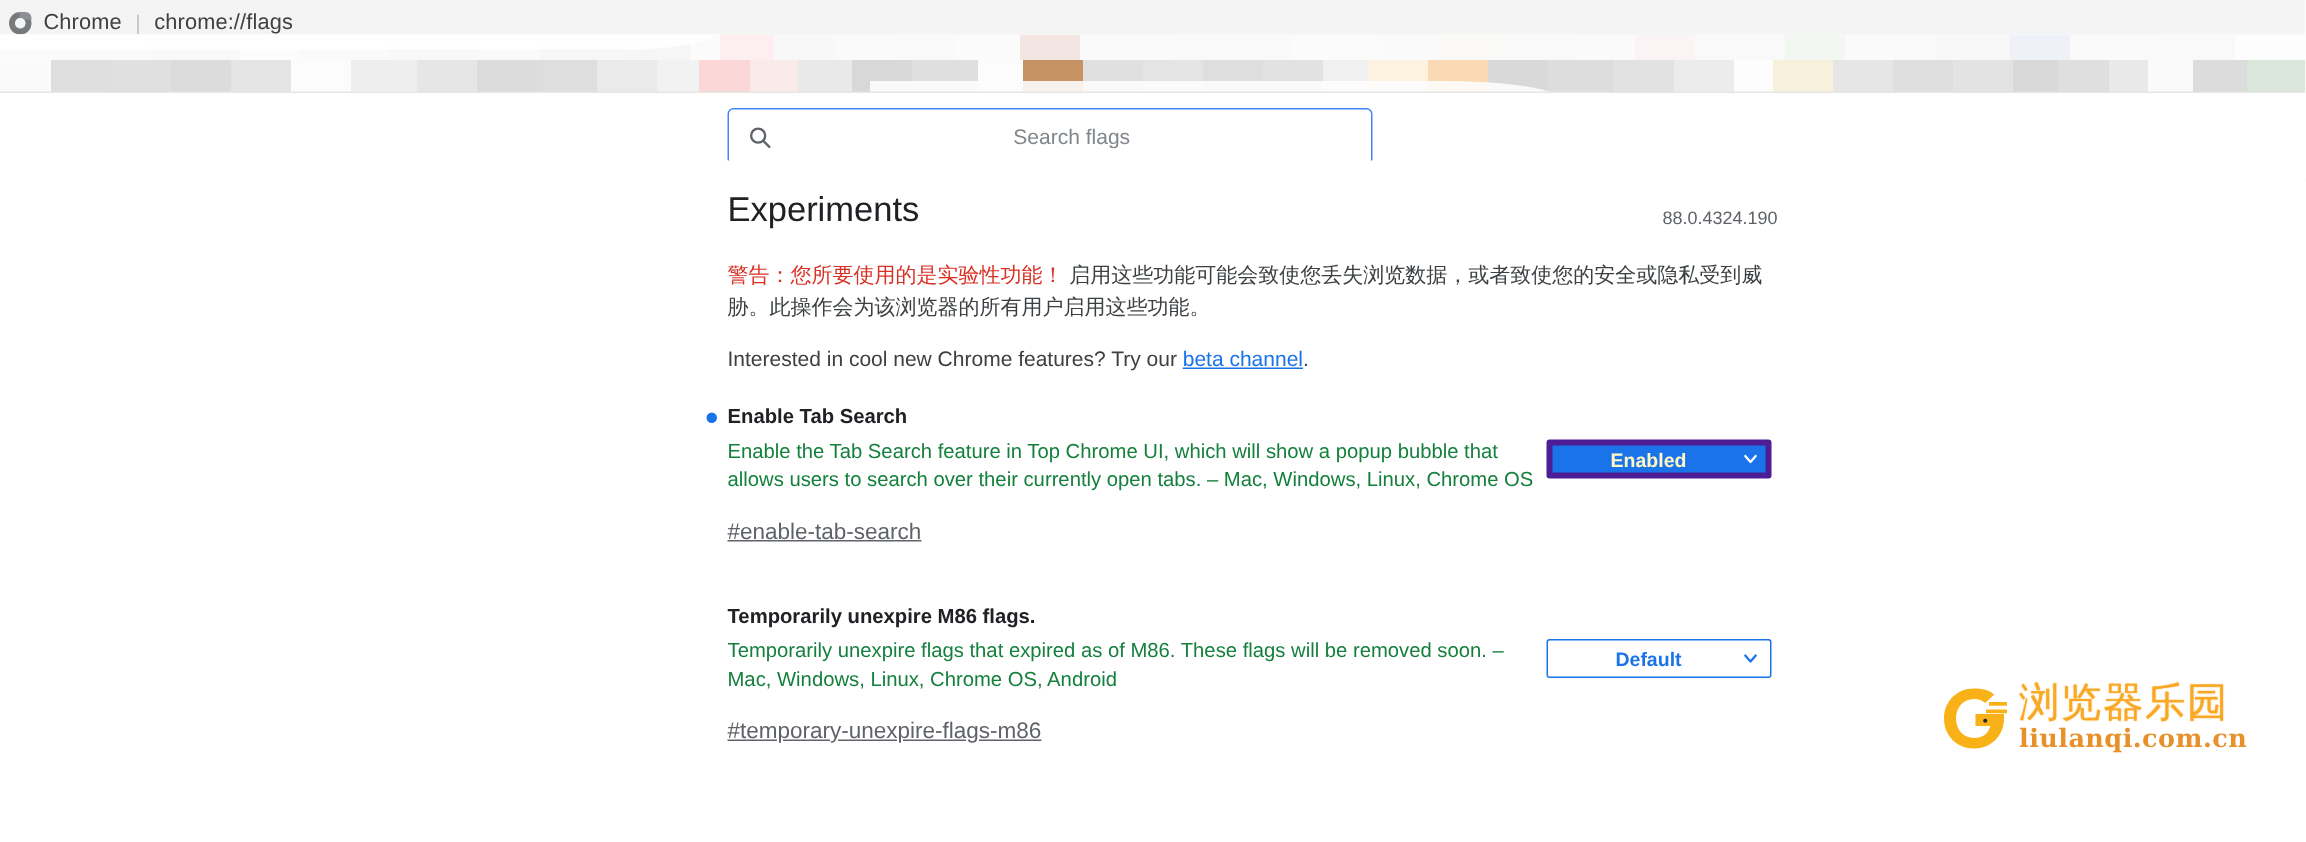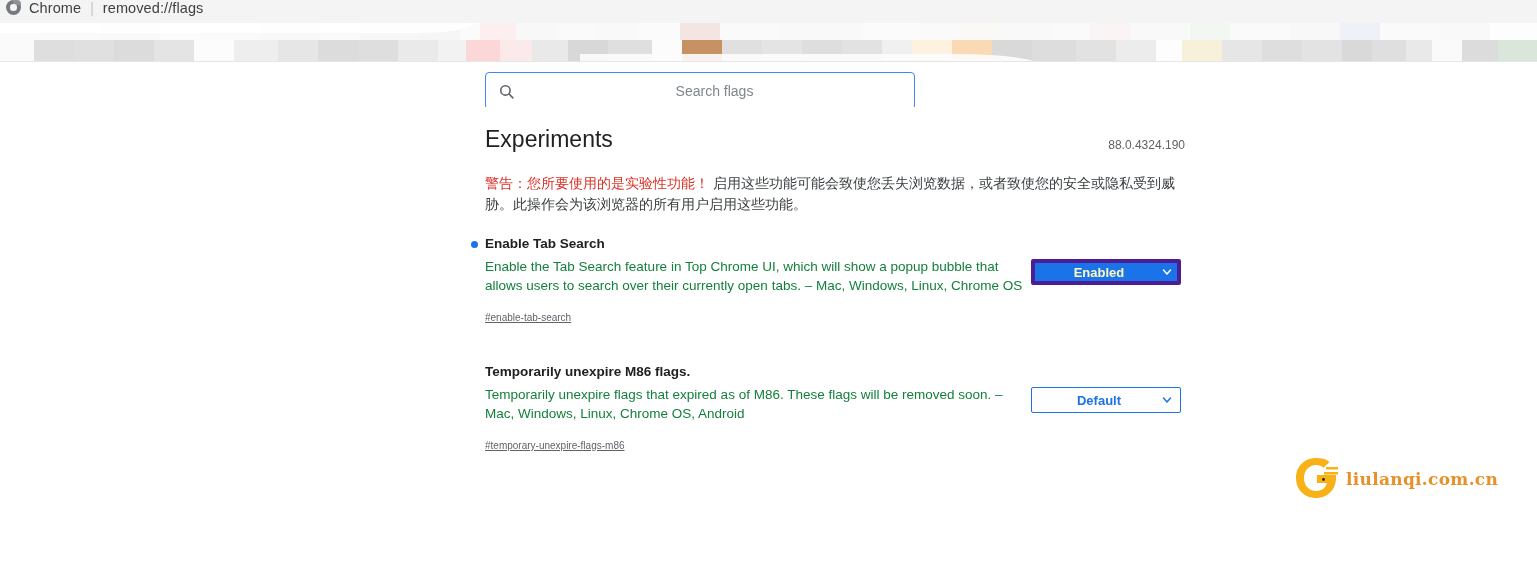--- a/index.html
+++ b/index.html
@@ -24,21 +24,21 @@
     background: #f7f7f7;
     overflow: hidden;
   }
   #browser-id-bar {
     position: absolute;
     top: 0; left: 0;
     width: 1537px;
     height: 23px;
     background: #f4f4f4;
     display: flex;
-    align-items: flex-start;
+    align-items: flex-end;
     padding-left: 6px;
     box-sizing: border-box;
   }
   #browser-id-bar .chrome-logo {
     width: 15px; height: 15px;
     border-radius: 50%;
     background: #777a7d;
     position: relative;
     flex: 0 0 auto;
     margin-right: 8px;
@@ -280,21 +280,21 @@
   }
   .flag-desc {
     font-size: 13.5px;
     color: #15803d;
     line-height: 19px;
     margin-top: 4px;
   }
   .flag-permalink {
     display: inline-block;
     margin-top: 17px;
-    font-size: 10px;
+    font-size: 15px;
     color: #5f6368;
     text-decoration: underline;
     cursor: pointer;
   }
   .flag-control {
     margin-left: 0;
     flex: 0 0 auto;
     position: absolute;
     left: 546px;
   }
@@ -368,21 +368,21 @@
 </style>
 </head>
 <body>
 
 <div id="browser-strip">
 
   <div id="browser-id-bar">
     <span class="chrome-logo"></span>
     <span class="idbar-text">Chrome</span>
     <span class="idbar-sep">|</span>
-    <span class="idbar-text">removed://flags</span>
+    <span class="idbar-text">chrome://flags</span>
   </div>
 
   <div id="blurred-tabs">
     <div class="px-row row-top" id="px-top">
         <span class="px" style="background: rgb(251, 251, 251); width: 40px;"></span>
         <span class="px" style="background: rgb(250, 250, 250); width: 60px;"></span>
         <span class="px" style="background: rgb(249, 249, 249); width: 60px;"></span>
         <span class="px" style="background: rgb(252, 252, 252); width: 40px;"></span>
         <span class="px" style="background: rgb(250, 250, 250); width: 60px;"></span>
         <span class="px" style="background: rgb(248, 248, 248); width: 60px;"></span>
@@ -483,20 +483,23 @@
 
     <div id="experiments-header">
       <h1 id="page-title">Experiments</h1>
       <div id="version-number">88.0.4324.190</div>
     </div>
 
     <div id="warning-block">
       <span class="warn-red">警告：您所要使用的是实验性功能！</span><span> 启用这些功能可能会致使您丢失浏览数据，或者致使您的安全或隐私受到威胁。此操作会为该浏览器的所有用户启用这些功能。</span>
     </div>
 
+    <div id="beta-line">
+      <span>Interested in cool new Chrome features? Try our </span><a id="beta-channel-link" href="#">beta channel</a><span>.</span>
+    </div>
 
 
     <div id="flags-list">
 
       <div class="flag-row">
         <div class="flag-main">
           <span class="flag-dot"></span>
           <div class="flag-title">Enable Tab Search</div>
           <div class="flag-desc">Enable the Tab Search feature in Top Chrome UI, which will show a popup bubble that allows users to search over their currently open tabs. – Mac, Windows, Linux, Chrome OS</div>
           <a class="flag-permalink" href="#">#enable-tab-search</a>
@@ -538,15 +541,16 @@
 <div id="watermark">
   <span class="wm-logo">
     <svg width="46" height="46" viewBox="0 0 46 46">
       <path d="M23 3 C11.5 3 3 11.5 3 23 C3 34.5 11.5 43 23 43 C34.5 43 43 34.5 43 23 L43 20 L24 20 L24 28 L34 28 C32 34 28 36 23 36 C16 36 11 30.5 11 23 C11 15.5 16 10 23 10 C26 10 28.5 11 30.5 12.7 L36.5 7 C33 3.9 28.5 3 23 3 Z" fill="#f9b118"></path>
       <path d="M33 12 L45 12 L45 14.5 L33 14.5 Z" fill="#f9b118"></path>
       <path d="M31 17 L45 17 L45 19.5 L31 19.5 Z" fill="#f9b118"></path>
       <circle cx="30.5" cy="24.5" r="1.4" fill="#2b2b2b"></circle>
     </svg>
   </span>
   <span class="wm-text">
+    <div class="wm-cn">浏览器乐园</div>
     <div class="wm-en">liulanqi.com.cn</div>
   </span>
 </div>
 
 </body></html>

